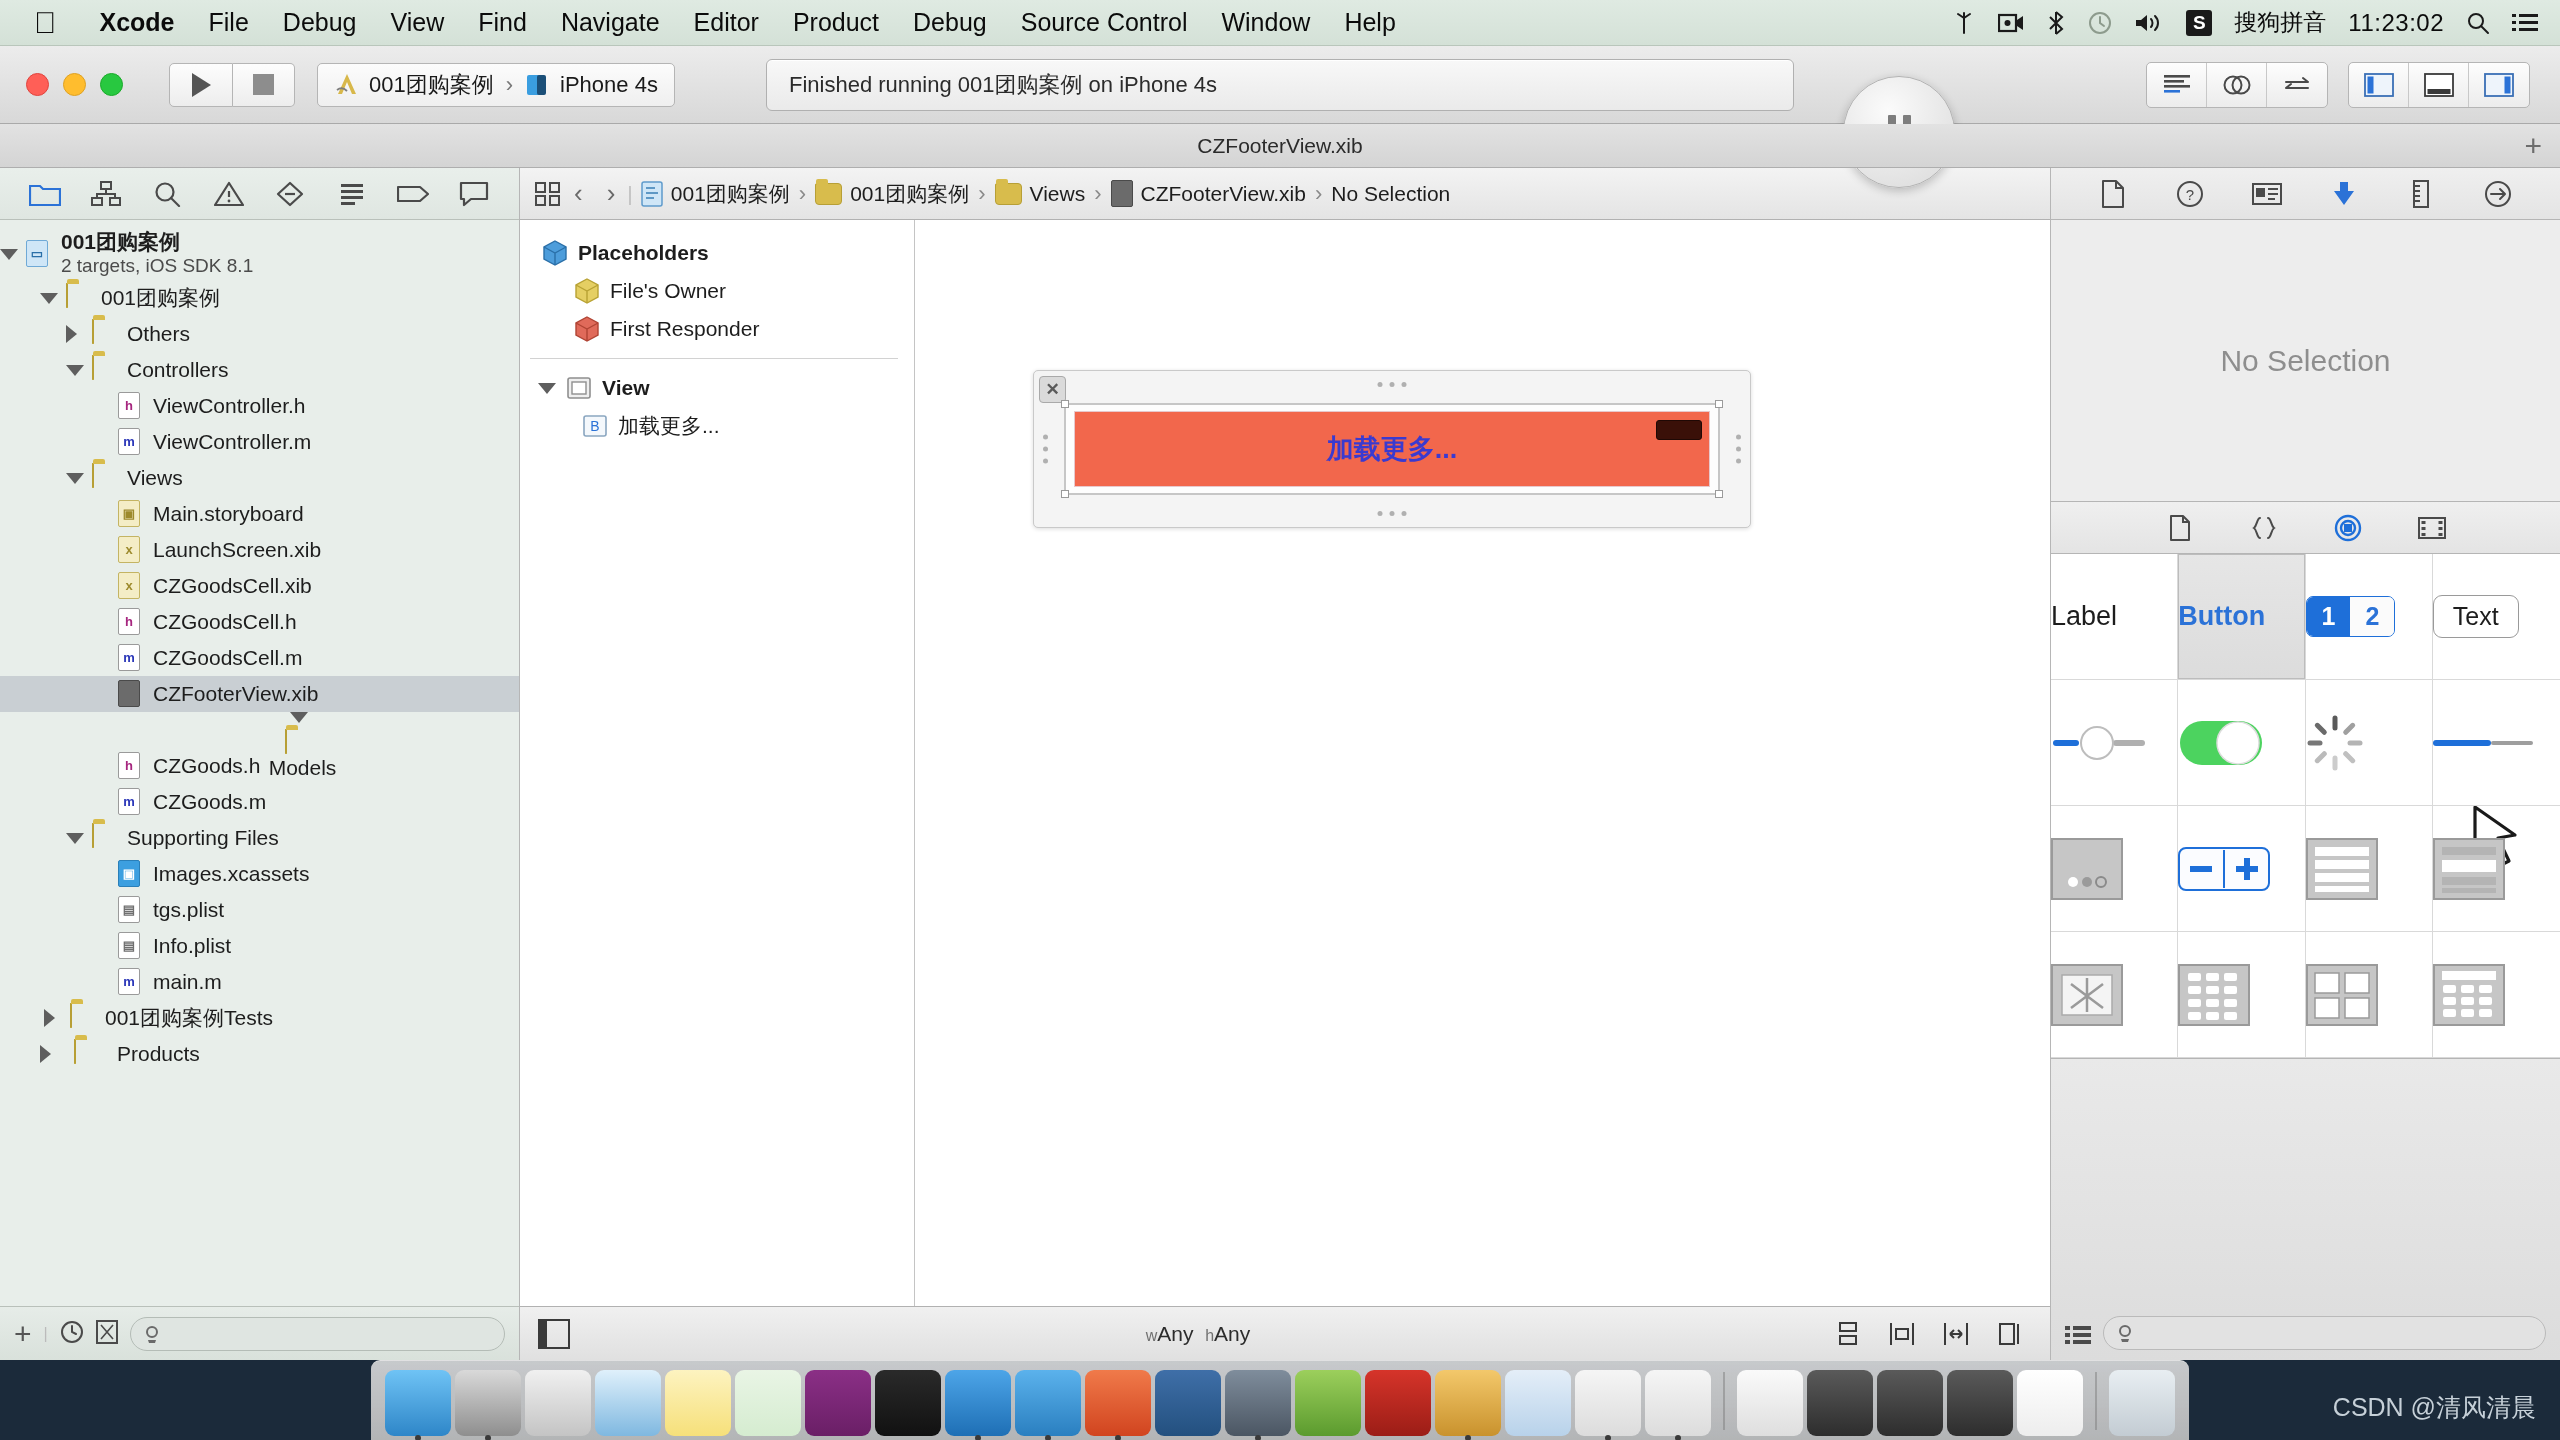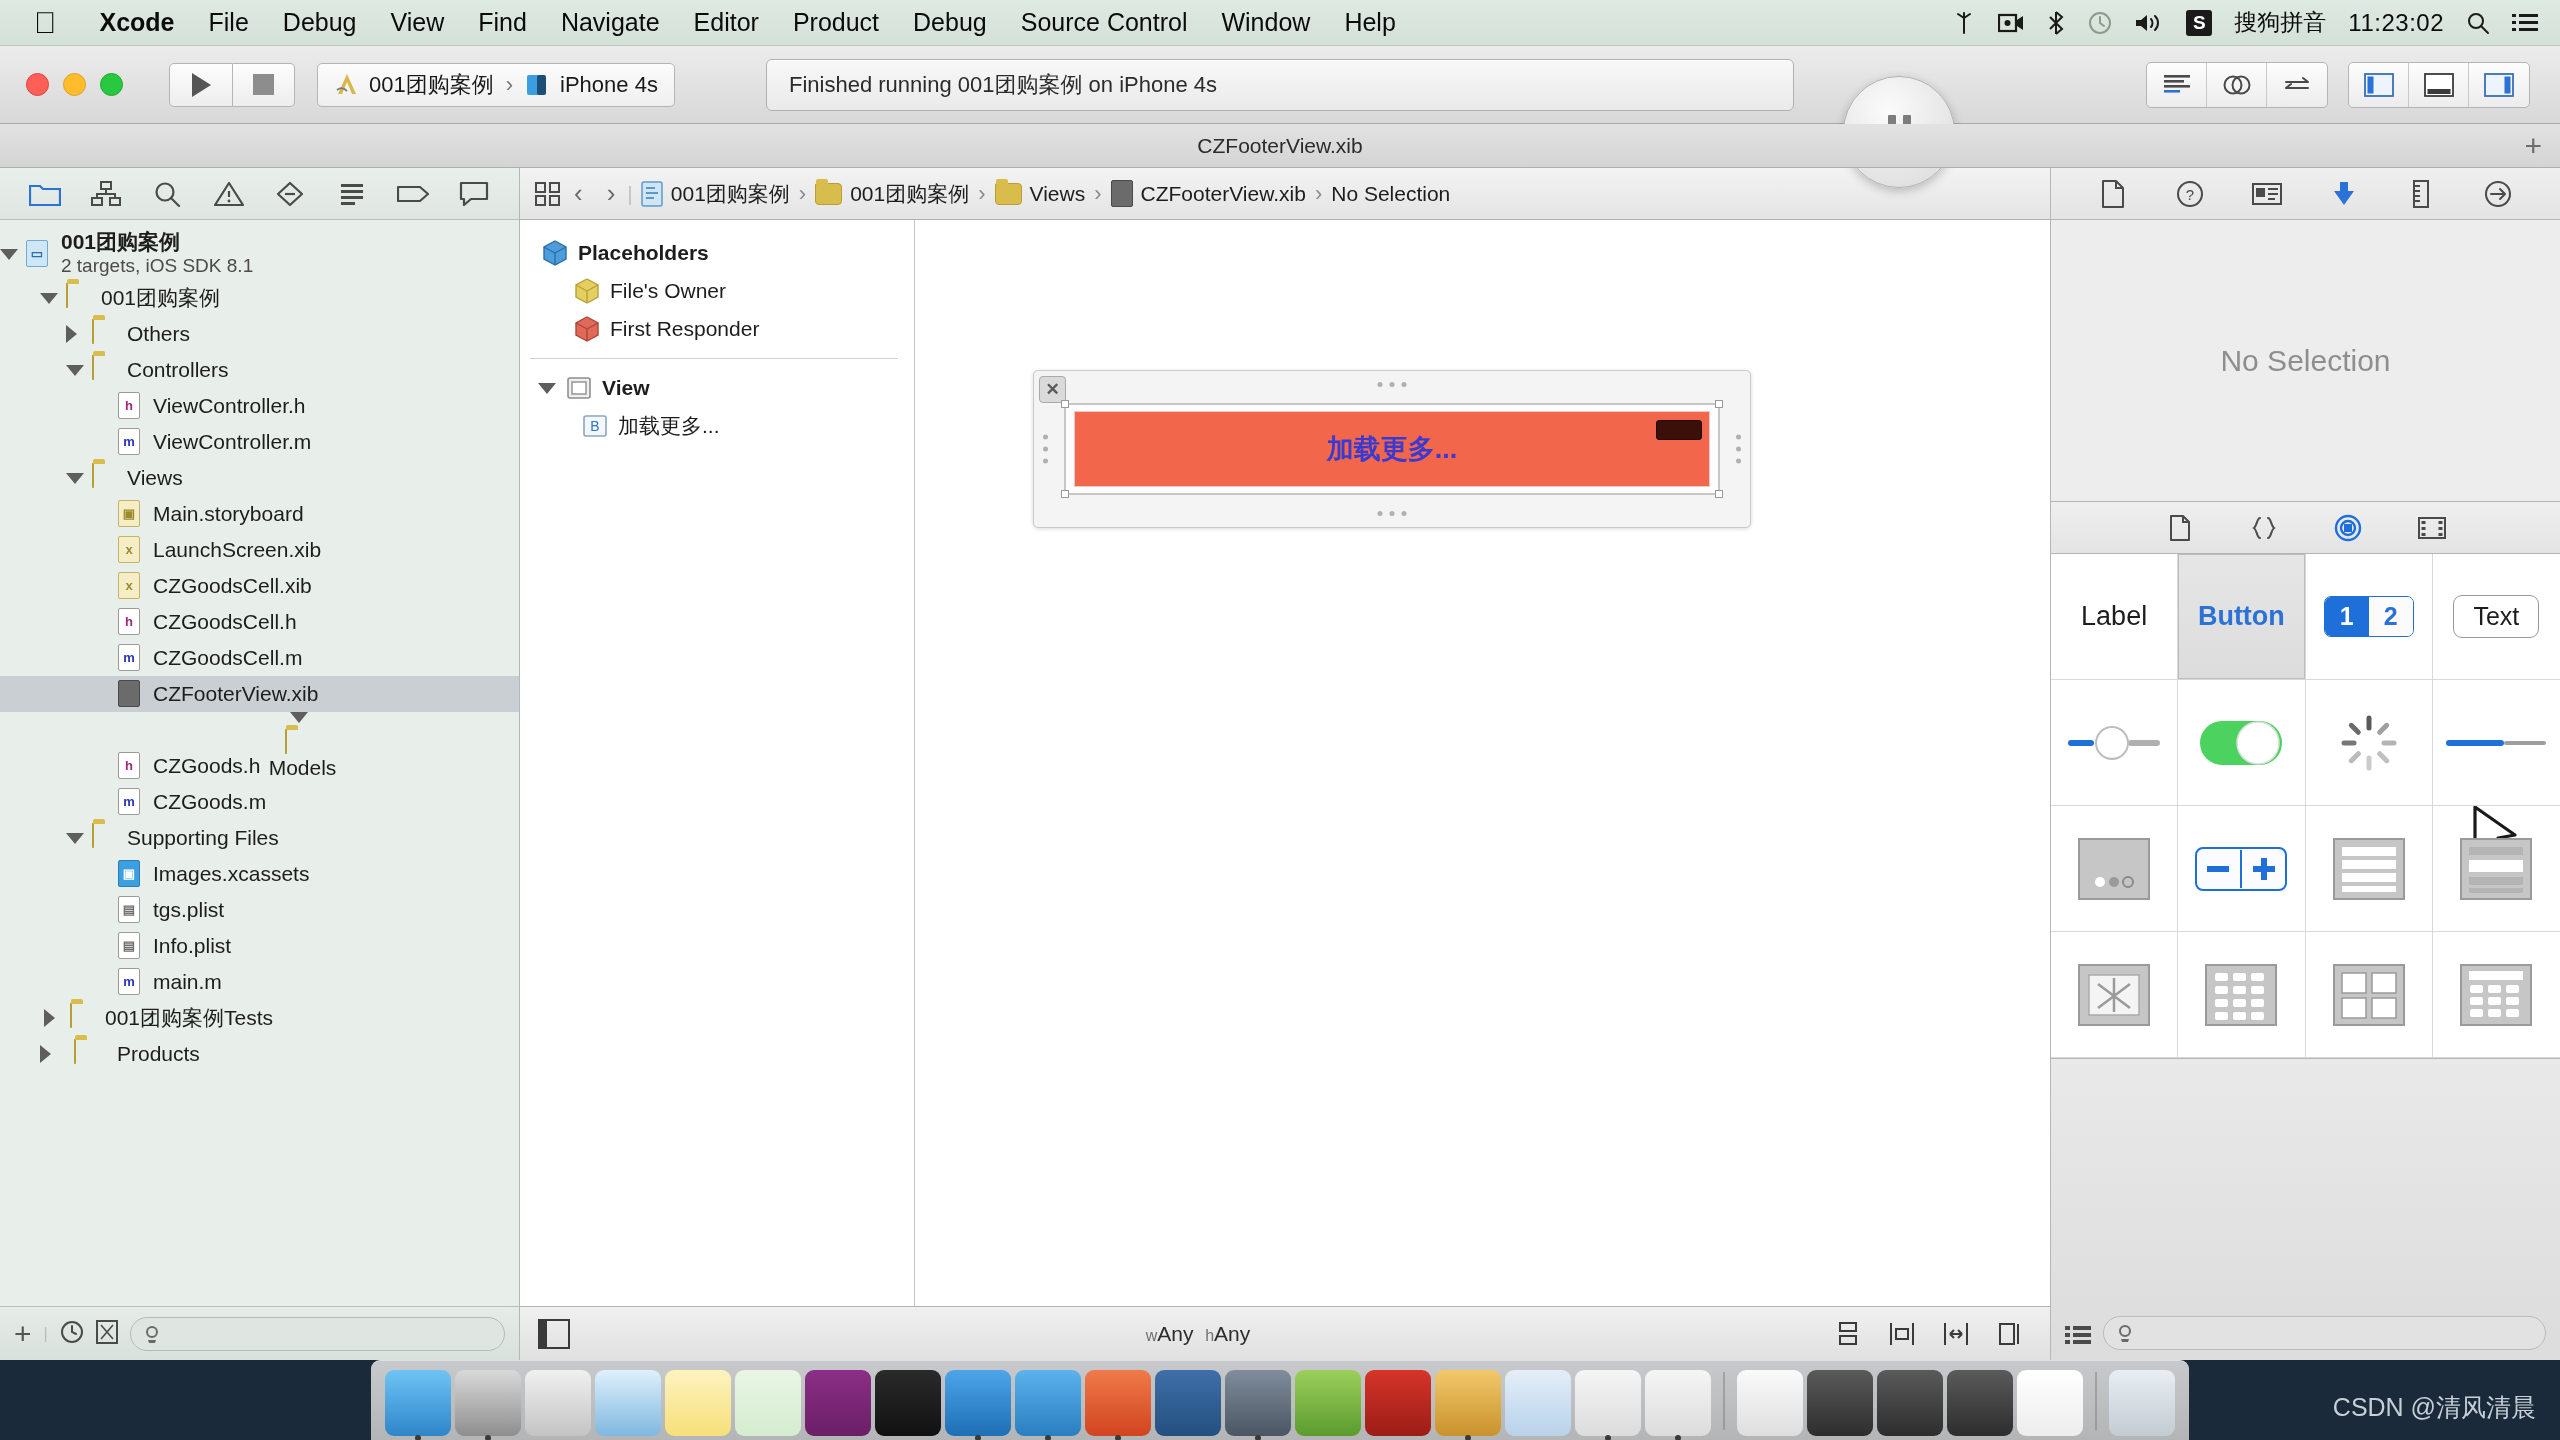--- a/index.html
+++ b/index.html
@@ -231,21 +231,21 @@
     border-bottom: 1px solid #b5b5b5; min-height: 0;
   }
   #lib-tabs {
     height: 52px; flex: 0 0 52px; display: flex; align-items: center; justify-content: center; gap: 44px;
     background: linear-gradient(to bottom,#efefef,#e4e4e4); border-bottom: 1px solid #b5b5b5;
   }
   .lib-tab { width: 40px; height: 34px; display: flex; align-items: center; justify-content: center; }
   #lib-grid { flex: 0 0 auto; display: grid; grid-template-columns: repeat(4,1fr); background: #fff; }
   .lib-cell {
     height: 126px; border-right: 1px solid #d9d9d9; border-bottom: 1px solid #d9d9d9;
-    display: flex; align-items: center; justify-content: center;
+    display: flex; align-items: center; justify-content: flex-start;
     font-size: 27px; color: #1d1d1d; position: relative;
   }
   .lib-cell:nth-child(4n) { border-right: none; }
   .lib-cell.selected { background: linear-gradient(to bottom,#e6e6e6,#dcdcdc); box-shadow: inset 0 0 0 1px #bcbcbc; }
   .lib-btn-text { color: #2b72d7; font-weight: bold; }
   .seg12 { display: flex; border: 1px solid #1e6fd9; border-radius: 7px; overflow: hidden; font-size: 25px; font-weight: bold; }
   .seg12 .a { background: #1e6fd9; color: #fff; padding: 5px 15px; }
   .seg12 .b { background: #fbfbfb; color: #2b72d7; padding: 5px 15px; }
   .textfield-box { border: 1px solid #9a9a9a; border-radius: 9px; padding: 6px 19px; background: #fff; font-size: 25px; }
   #lib-footer {

